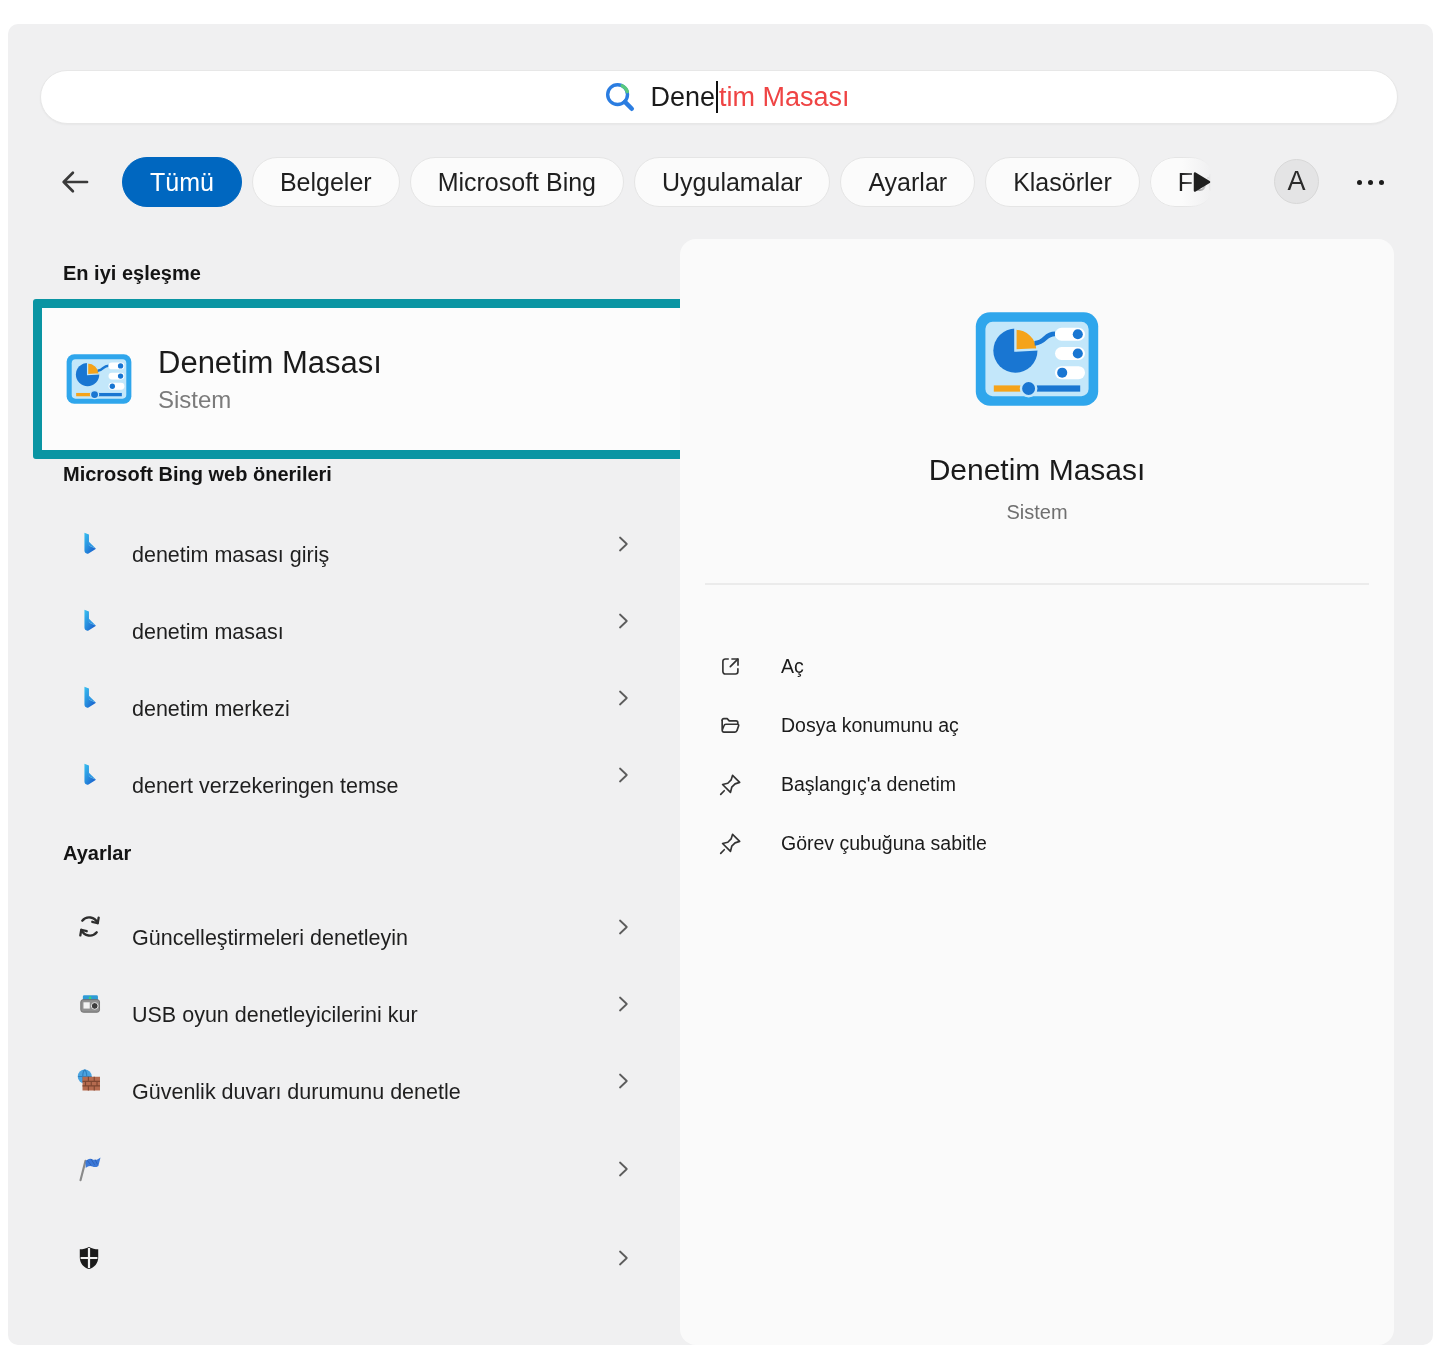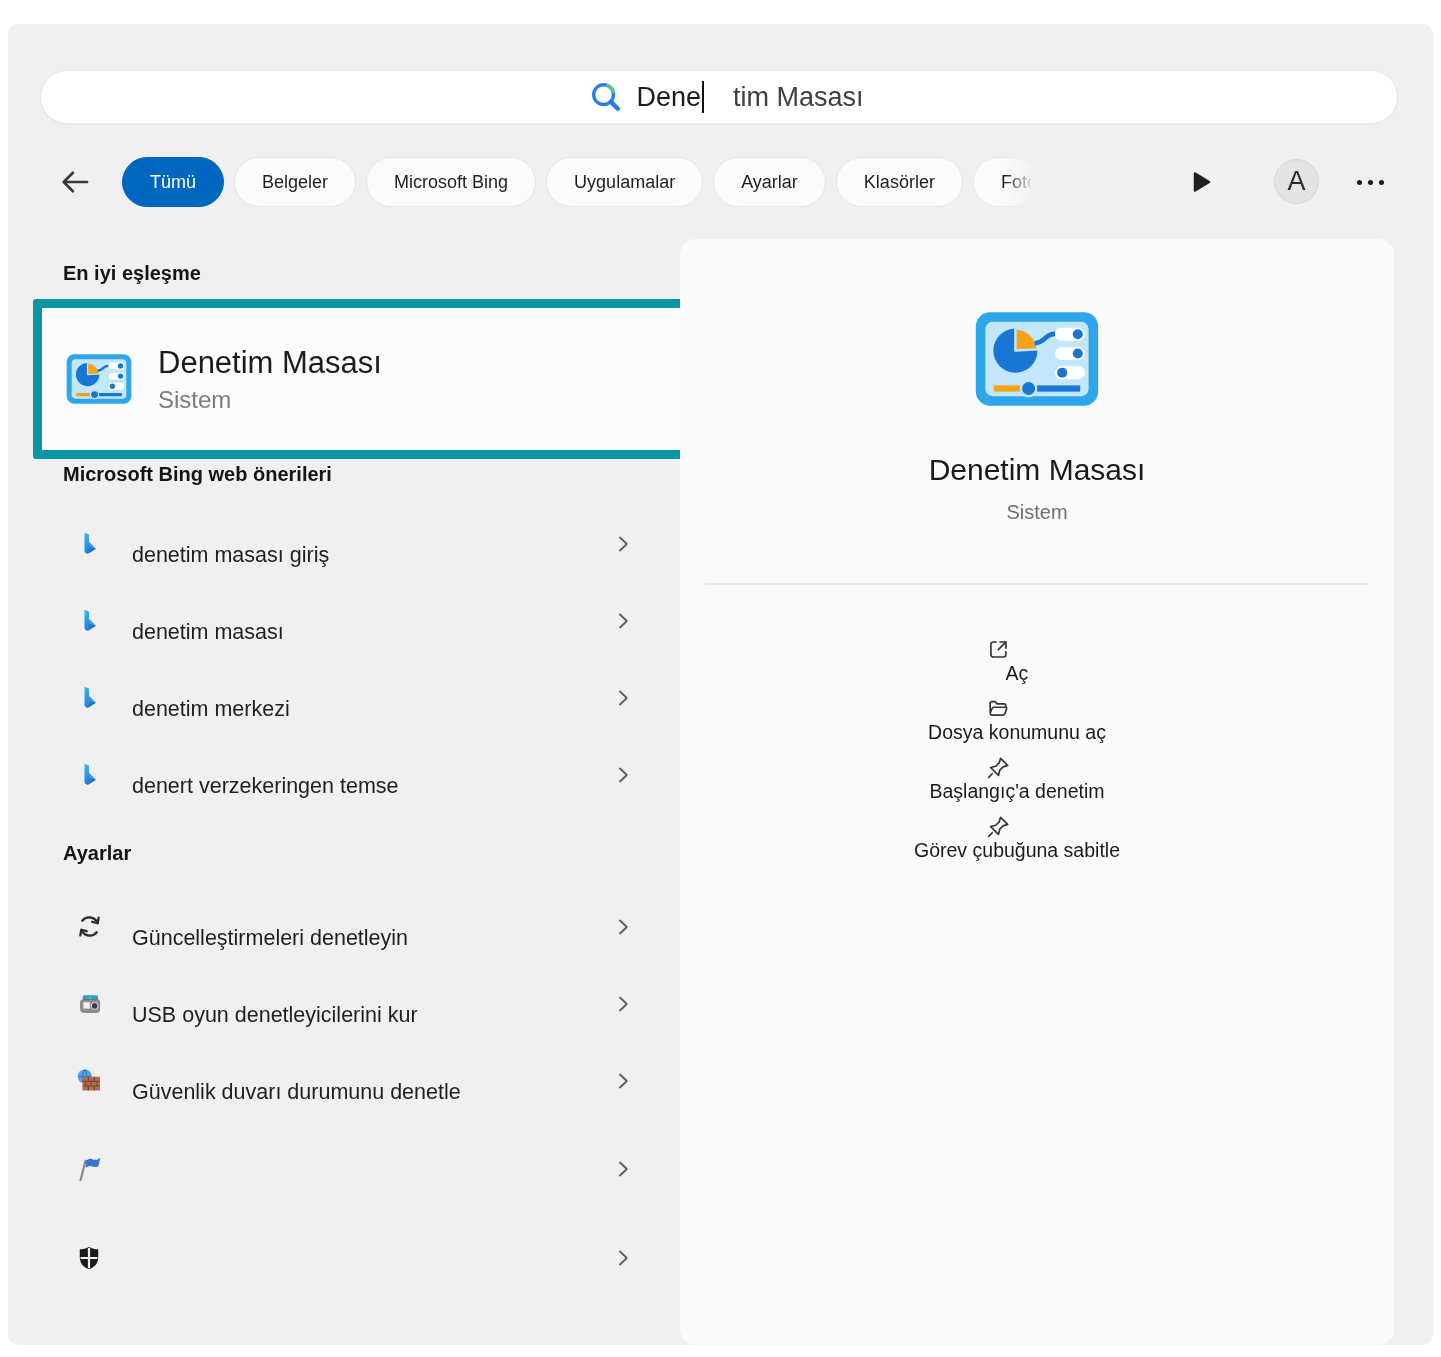--- a/index.html
+++ b/index.html
@@ -20,31 +20,31 @@
     position:absolute; left:40px; top:70px; width:1358px; height:54px;
     background:#ffffff; border:1px solid #e7e7e7; border-radius:28px;
     display:flex; align-items:center; padding:0 20px;
     box-shadow:0 1px 2px rgba(0,0,0,.04);
     justify-content:center;
   }
   .search-pill .mag { width:34px; height:34px; margin:0 14px 0 14px; flex:0 0 auto; }
   .search-text { font-size:27px; display:flex; align-items:center; }
   .typed { color:#1b1b1b; }
   .caret { width:2px; height:32px; background:#111; display:inline-block; margin:0 1px; }
-  .completion { color:#404040;padding-left:28px; }
+  .completion { color:#ef4444; }
   
   .tabs-row {
     position:absolute; left:56px; top:156px; height:52px; right:40px;
     display:flex; align-items:center;
   }
   .back-btn { width:38px; height:38px; display:flex; align-items:center; justify-content:center; cursor:pointer; }
   .pills { display:flex; gap:10px; margin-left:28px; align-items:center; }
   .pill {
     height:50px; border-radius:25px; padding:2px 27px;
-    display:flex; align-items:center; font-size:18px;
+    display:flex; align-items:center; font-size:25px;
     background:#fbfbfb; border:1px solid #e5e5e5; color:#1f1f1f; cursor:pointer;
     white-space:nowrap;
   }
   .pill.active { background:#0067C0; border-color:#0067C0; color:#ffffff; }
   .pill-clip { position:relative; width:66px; overflow:hidden; border-radius:25px 0 0 25px; }
   .pill-clip .pill { border-radius:25px; }
   .pill-clip::after {
     content:""; position:absolute; top:0; right:0; width:34px; height:100%;
     background:linear-gradient(90deg, rgba(240,240,241,0), #f0f0f1 85%);
   }
@@ -76,21 +76,21 @@
   
   .detail-card {
     position:absolute; left:680px; top:239px; width:714px; height:1106px;
     background:#fafafa; border-radius:16px;
   }
   .detail-icon { position:absolute; left:50%; top:72px; transform:translateX(-50%); width:126px; height:96px; }
   .detail-title { position:absolute; top:214px; width:100%; text-align:center; font-size:30px; color:#1a1a1a; }
   .detail-sub { position:absolute; top:262px; width:100%; text-align:center; font-size:20px; color:#6f6f6f; }
   .detail-divider { position:absolute; top:344px; left:25px; right:25px; height:2px; background:#ebebeb; }
   .actions { position:absolute; left:38px; top:398px; width:560px; }
-  .action-row { display:flex; align-items:center; height:59px; cursor:pointer;flex-direction:column; }
+  .action-row { display:flex; align-items:center; height:59px; cursor:pointer; }
   .action-row .aic { width:25px; height:25px; flex:0 0 auto; display:flex; align-items:center; justify-content:center; }
   .action-row .albl { margin-left:38px; font-size:19.5px; color:#1b1b1b; }
   svg { display:block; }
 </style>
 </head>
 <body>
 
 <svg width="0" height="0" style="position:absolute">
   <defs>
     <linearGradient id="binggrad" x1="0" y1="0" x2="1" y2="1">

